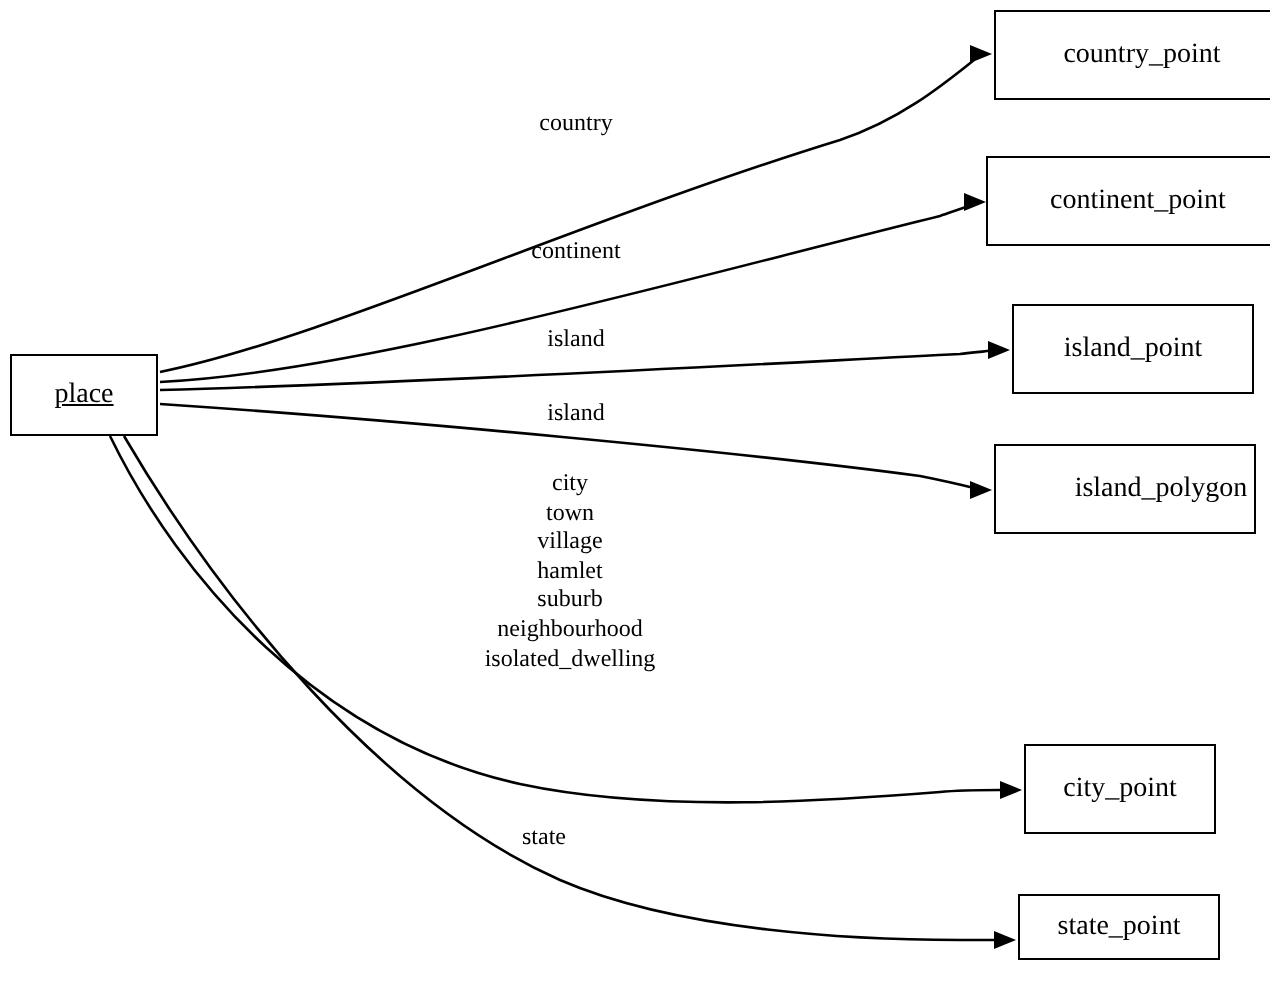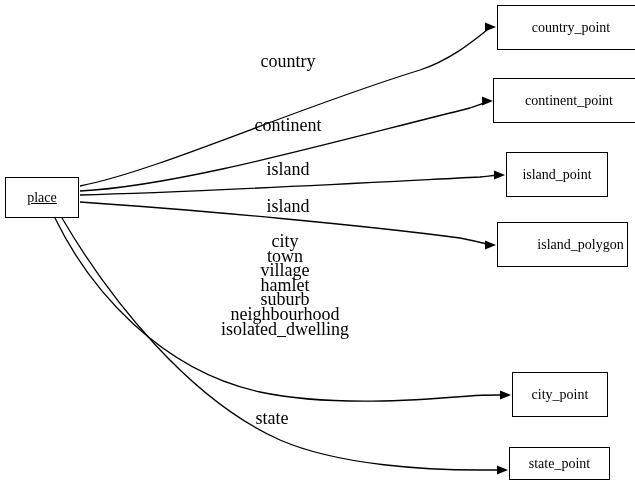--- a/index.html
+++ b/index.html
@@ -34,21 +34,21 @@
     justify-content: center;
     font-family: "Liberation Serif", "DejaVu Serif", serif;
     font-size: 14px;
     color: #000000;
     line-height: 1;
     white-space: nowrap;
   }
   .edge-label {
     position: absolute;
     font-family: "Liberation Serif", "DejaVu Serif", serif;
-    font-size: 18px;
+    font-size: 12px;
     color: #000000;
     line-height: 14.6px;
     white-space: pre;
     text-align: center;
     transform: translateX(-50%);
   }
 </style>
 </head>
 <body>
 
@@ -82,21 +82,21 @@
   <div id="nodes-layer">
       <div class="node-box" style="left: 5px; top: 177px; width: 74px; height: 41px; text-decoration: underline;">
         <span>place</span>
       </div>
       <div class="node-box" style="left: 497px; top: 5px; width: 148px; height: 45px;">
         <span>country_point</span>
       </div>
       <div class="node-box" style="left: 493px; top: 78px; width: 152px; height: 45px;">
         <span>continent_point</span>
       </div>
-      <div class="node-box" style="left: 506px; top: 152px; width: 102px; height: 45px;">
+      <div class="node-box" style="left: 506px; top: 152px; width: 121px; height: 45px;">
         <span>island_point</span>
       </div>
       <div class="node-box" style="left: 497px; top: 222px; width: 131px; height: 45px; padding-left: 36px;">
         <span>island_polygon</span>
       </div>
       <div class="node-box" style="left: 512px; top: 372px; width: 96px; height: 45px;">
         <span>city_point</span>
       </div>
       <div class="node-box" style="left: 509px; top: 447px; width: 101px; height: 33px;">
         <span>state_point</span>

